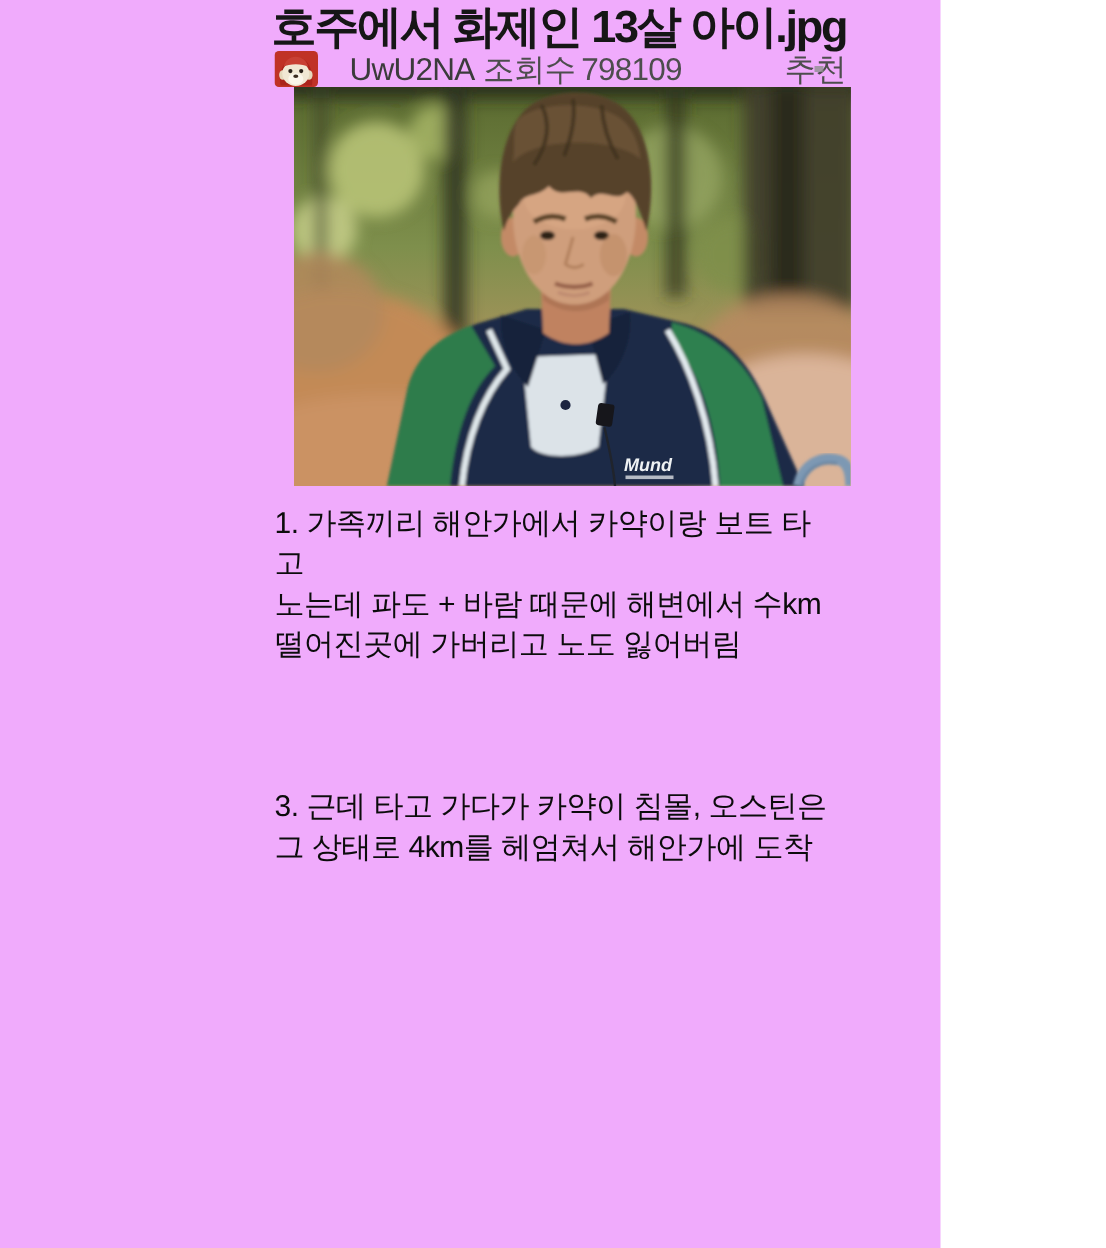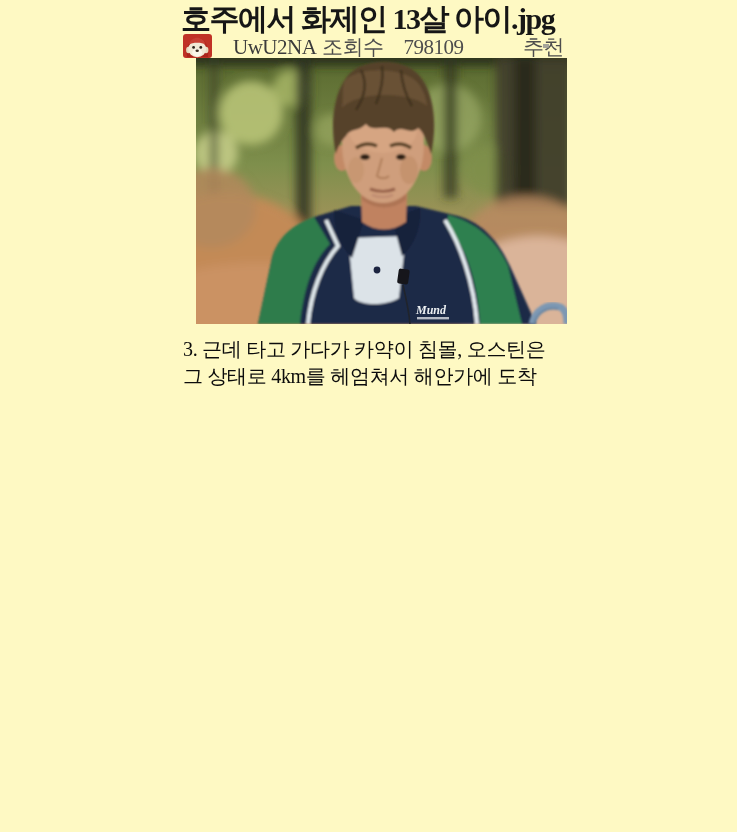--- a/index.html
+++ b/index.html
@@ -1,27 +1,27 @@
 <!DOCTYPE html>
 <html><head>
 <meta charset="utf-8">
 <style>
   html,body{margin:0;padding:0;background:#ffffff;}
   .canvas{
-    position:relative;width:737px;height:832px;overflow:hidden;background:#fef9c3;
-    font-family:Liberation Serif, serif;
+    position:relative;width:627px;height:832px;overflow:hidden;background:#f0abfc;
+    font-family:Liberation Sans, sans-serif;
   }
   .title{
     position:absolute;left:181px;top:2px;width:372px;margin:0;
     text-align:center;font-size:30px;line-height:33px;font-weight:700;
     color:#161616;letter-spacing:-1.5px;white-space:nowrap;
   }
   .avatar{position:absolute;left:183px;top:34px;width:29px;height:24px;display:block;}
   .username{position:absolute;left:233px;top:36px;font-size:21px;line-height:22px;color:#3b3b3b;letter-spacing:-0.5px;text-align:right;}
-  .views{position:absolute;left:322px;top:36px;font-size:21px;line-height:22px;color:#4d4d4d;letter-spacing:-0.5px;display:flex;gap:20px;}
+  .views{position:absolute;left:322px;top:36px;font-size:21px;line-height:22px;color:#4d4d4d;letter-spacing:-0.5px;display:flex;gap:4px;}
   .recommend{position:absolute;left:507px;top:36px;font-size:21px;line-height:22px;color:#4d4d4d;letter-spacing:-0.5px;margin-left:16px;}
   .frag{position:absolute;left:543px;top:44px;width:6px;height:4px;background:#909090;opacity:.8;}
   .photo{position:absolute;left:196px;top:58px;width:371px;height:266px;overflow:hidden;background:#7e8f4c;}
   .content{position:absolute;left:183px;top:336px;width:374px;font-size:20px;line-height:27px;color:#0c0c0c;letter-spacing:-0.3px;}
   .content p{margin:0 0 81px 0;white-space:pre-line;}
 </style>
 </head>
 <body>
 
 <div class="canvas">
@@ -130,18 +130,21 @@
         <rect x="221" y="259" width="32" height="2.4" fill="#e8ebee" opacity="0.75"></rect>
       </g>
       <g filter="url(#softblur)">
         <path d="M336,266 C339,252 351,245 364,249 C369,251 371,256 371,266" stroke="#7d98b3" stroke-width="7" fill="none"></path>
         <path d="M338,266 C341,255 350,249 362,251" stroke="#5e7e9c" stroke-width="2" fill="none" opacity="0.7"></path>
       </g>
     </svg>
   </div>
 
   <div class="content">
+    <p>1. 가족끼리 해안가에서 카약이랑 보트 타고
+노는데 파도 + 바람 때문에 해변에서 수km
+떨어진곳에 가버리고 노도 잃어버림</p>
     <p>3. 근데 타고 가다가 카약이 침몰, 오스틴은
 그 상태로 4km를 헤엄쳐서 해안가에 도착</p>
 
   </div>
 
 </div>
 
 </body></html>

